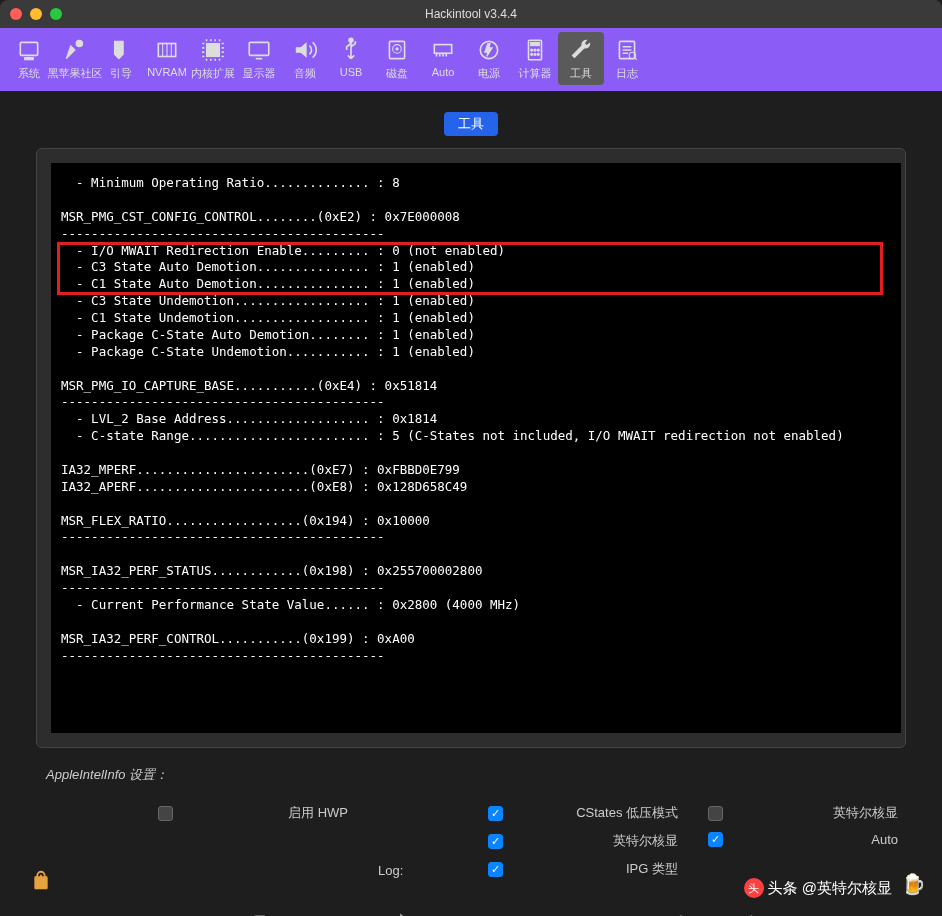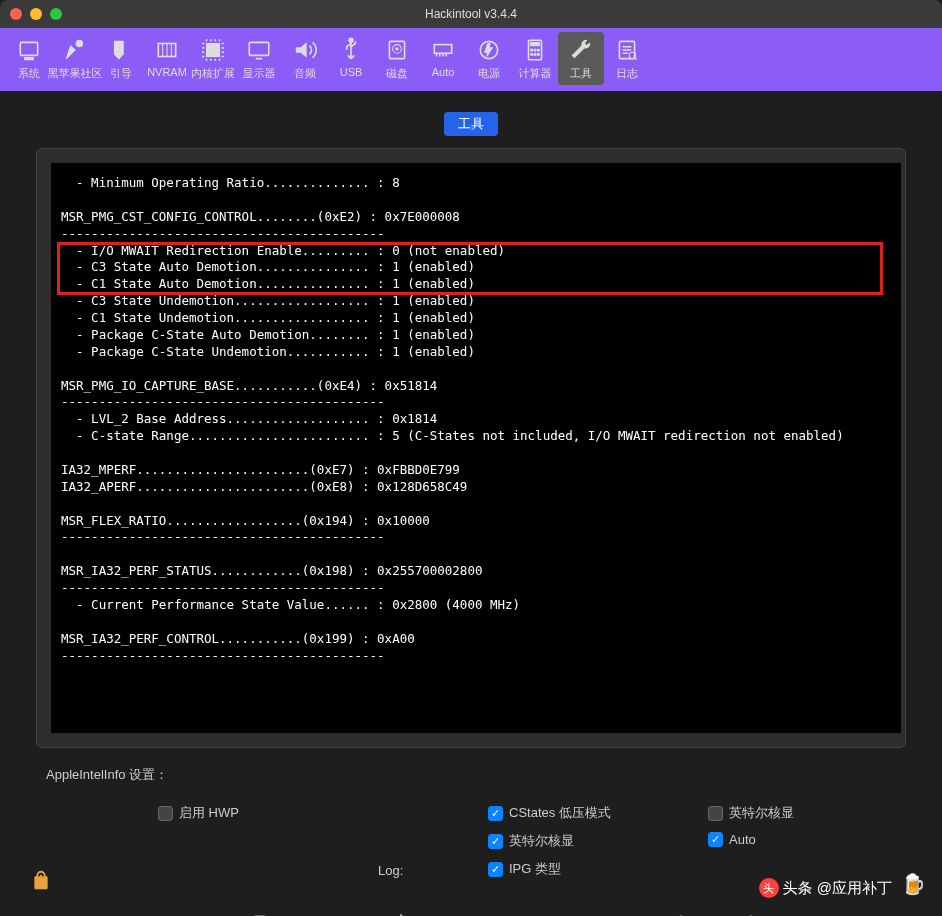--- a/index.html
+++ b/index.html
@@ -18,25 +18,25 @@
 .content { padding:20px 8px 8px 8px; }
 .tab-badge { display:inline-block; background:#2563eb; color:#fff; padding:3px 14px; border-radius:4px; font-size:13px; margin:0 auto; }
 .tab-row { text-align:center; margin-bottom:12px; }
 .term-wrap { background:#2d2d2d; border:1px solid #444; border-radius:6px; padding:14px 4px 14px 14px; margin:0 28px; position:relative; }
 .term { background:#000; color:#fff; font-family:Menlo,Consolas,monospace; font-size:12.5px; line-height:1.35; padding:12px 8px 12px 10px; height:570px; overflow-y:auto; white-space:pre; position:relative; }
 .term::-webkit-scrollbar { width:14px; }
 .term::-webkit-scrollbar-track { background:#2a2a2a; }
 .term::-webkit-scrollbar-thumb { background:#666; border-radius:7px; }
 .redbox { position:absolute; border:3px solid #e02020; pointer-events:none; }
 .hl { background:#3a5998; display:inline; }
-.settings-label { margin:18px 0 14px 38px; color:#ccc; font-size:13px; }
+.settings-label { margin:18px 0 14px 38px; color:#ccc; font-size:13px;font-style:italic; }
 .settings-row { display:flex; padding:6px 0 6px 150px; gap:30px; }
 .col { width:190px; display:flex; flex-direction:column; gap:10px; }
 .col.lbl { width:80px; text-align:left; color:#ccc;justify-content:flex-end; }
-.chk { display:flex; align-items:center; gap:6px; cursor:pointer; }
+.chk { display:flex; align-items:center; gap:16px; cursor:pointer;justify-content:space-between; }
 .chkbox { width:15px; height:15px; border-radius:3px; border:1px solid #666; background:#444; display:flex; align-items:center; justify-content:center; font-size:11px; color:#fff; }
 .chkbox.on { background:#0a84ff; border-color:#0a84ff; }
 .bottom-icons { display:flex; justify-content:center; gap:42px; margin:28px 0 10px 0; }
 .bicon { width:28px; height:28px; color:#aaa; cursor:pointer; display:flex; align-items:center; justify-content:center; }
 .bicon svg { width:26px; height:26px; fill:#aaa; }
 .footer { text-align:center; color:#ffffff; font-style:italic; letter-spacing:3px; font-size:14px; margin-top:18px; font-family:Georgia,serif; }
 .lock { position:absolute; bottom:22px; left:30px; }
 .watermark { position:absolute; bottom:18px; right:50px; color:#fff; font-size:15px; display:flex; align-items:center; gap:4px; }
 .wm-icon { width:20px; height:20px; background:#ff4040; border-radius:50%; display:inline-flex; align-items:center; justify-content:center; color:#fff; font-size:11px; }
 .beer { position:absolute; bottom:20px; right:16px; font-size:20px; }
@@ -333,15 +333,15 @@
 
 <div class="lock">
   <svg width="22" height="22" viewBox="0 0 24 24">
       <path fill="#e6a340" d="M17 8V7a5 5 0 00-10 0v1H5v14h14V8h-2zm-8-1a3 3 0 016 0v1h-2V7a1 1 0 00-2 0v1H9V7z"></path>
       <rect x="5" y="9" width="14" height="12" rx="1" fill="#e6a340"></rect>
     </svg>
 </div>
 
 <div class="watermark">
   <span class="wm-icon">头</span>
-  <span>头条 @应用补丁</span>
+  <span>头条 @英特尔核显</span>
 </div>
 <div class="beer">🍺</div>
 
 </body></html>

